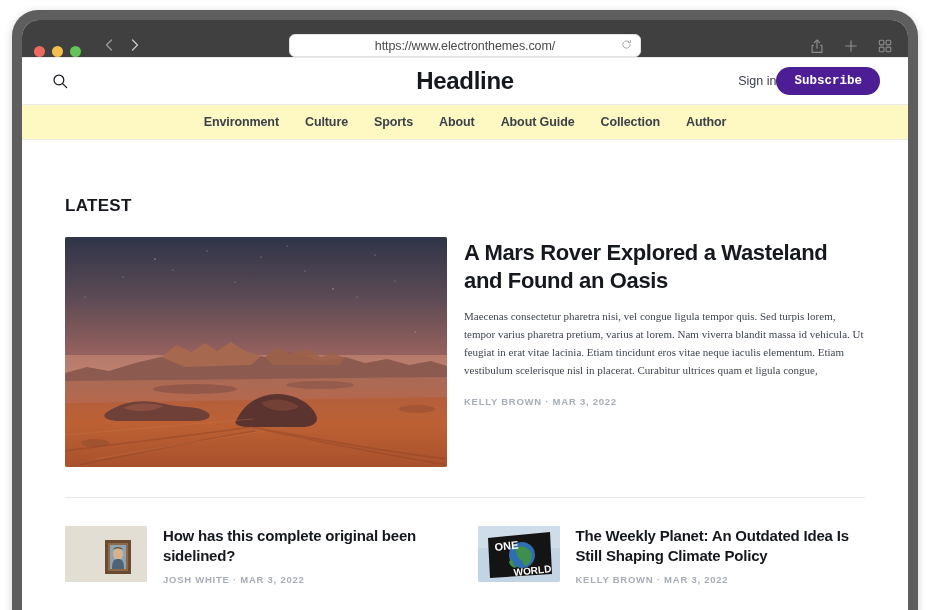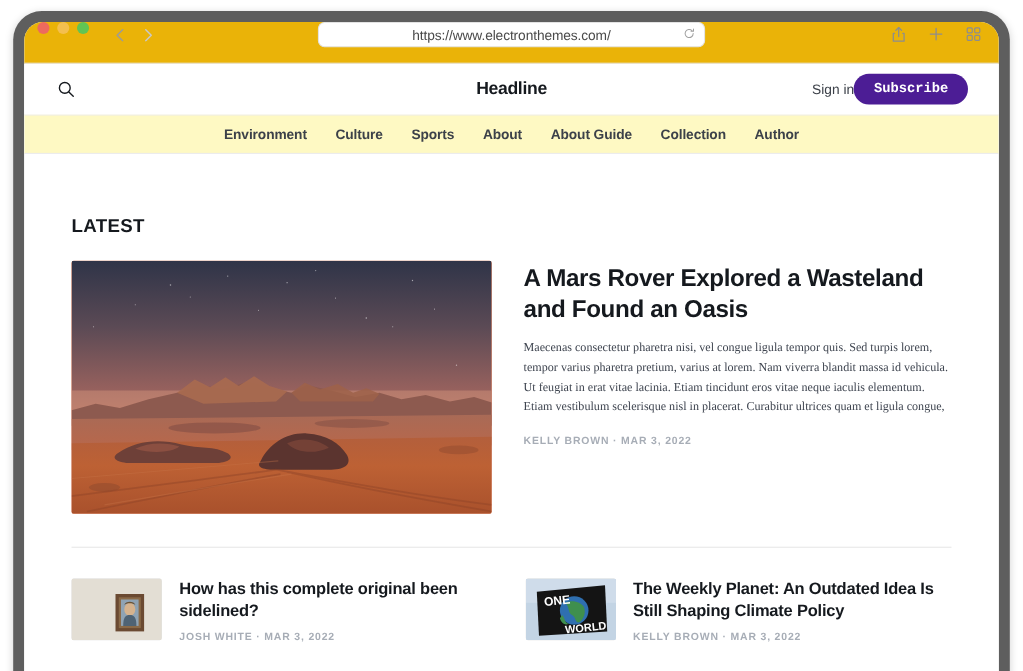--- a/index.html
+++ b/index.html
@@ -31,24 +31,24 @@
     border-radius: 17px;
     overflow: hidden;
     display: flex;
     flex-direction: column;
   }
 
   
   #browser-toolbar {
     height: 38px;
     flex: 0 0 38px;
-    background: #eab308;
+    background: #404040;
     border-bottom: 1px solid #e9e9e9;
     display: flex;
-    align-items: flex-start;
+    align-items: flex-end;
     padding: 0 12px;
     position: relative;
   }
   .traffic-lights { display: flex; gap: 7px; align-items: center; }
   .tl { width: 11px; height: 11px; border-radius: 50%; }
   .tl.red { background: #ed6a5e; }
   .tl.yellow { background: #f4bf4f; }
   .tl.green { background: #61c454; }
 
   .nav-arrows { display: flex; gap: 2px; margin-left: 16px; }
@@ -119,21 +119,21 @@
     align-items: center;
     padding: 0 28px;
     position: relative;
     background: #fff;
   }
   #search-icon-btn { width: 20px; height: 20px; display:flex; align-items:center; justify-content:center; }
   #site-logo {
     position: absolute;
     left: 50%;
     transform: translateX(-50%);
-    font-size: 16px;
+    font-size: 24px;
     font-weight: 700;
     color: #15191e;
     letter-spacing: -0.3px;
   }
   #header-right {
     margin-left: auto;
     display: flex;
     align-items: center;
   }
   #signin-link {
@@ -185,21 +185,21 @@
     font-size: 17px;
     font-weight: 700;
     color: #15191e;
     letter-spacing: 0.3px;
     margin-bottom: 21px;
   }
 
   
   #hero-article {
     display: flex;
-    gap: 29px;
+    gap: 17px;
     align-items: flex-start;
   }
   #hero-image {
     flex: 0 0 382px;
     height: 230px;
     border-radius: 2px;
     overflow: hidden;
     position: relative;
     background: #c4613c;
   }

